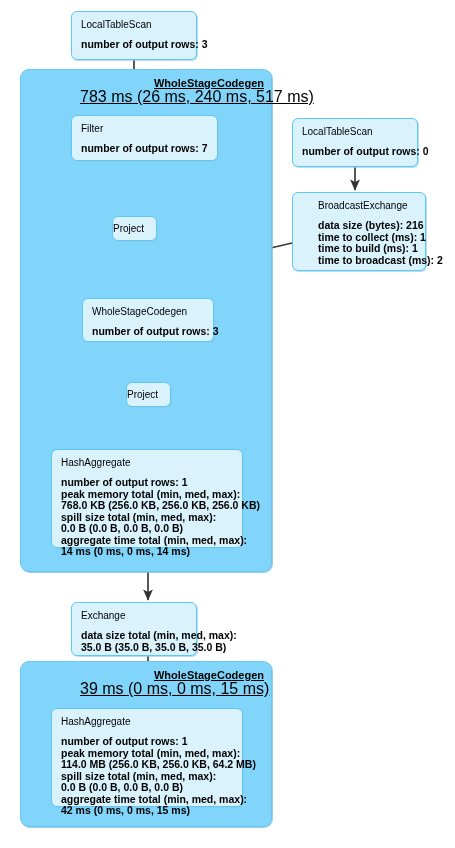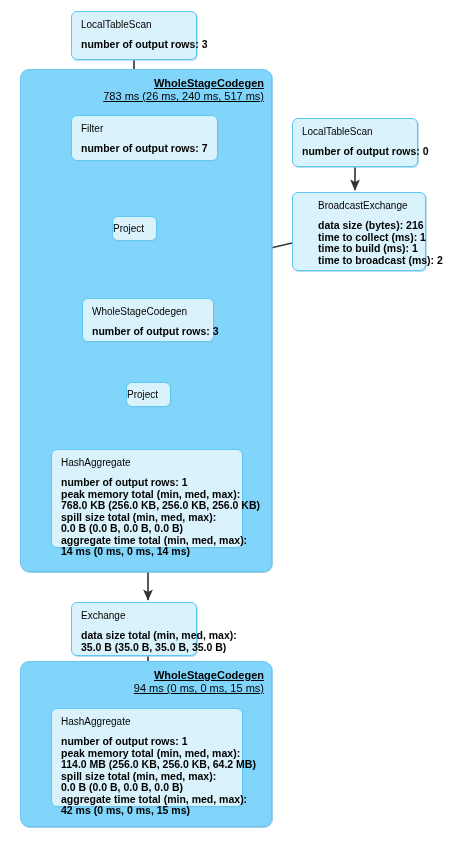--- a/index.html
+++ b/index.html
@@ -36,21 +36,21 @@
     line-height: 13px;
     white-space: nowrap;
     text-decoration: underline;
   }
   .cluster-label .ttl {
     font-size: 11px;
     font-weight: bold;
     display: block;
   }
   .cluster-label .sub {
-    font-size: 11px;
+    font-size: 16px;
     font-weight: normal;
     display: block;
   }
   
   .node {
     position: absolute;
     background: #D9F2FC;
     border: 1px solid #5BC8F5;
     border-radius: 6px;
     box-sizing: border-box;
@@ -120,21 +120,21 @@
 
   <div class="cluster" style="left:20px; top:69px; width:252px; height:503px;"></div>
   <div class="cluster-label" style="left:80px; top:77px; width:184px;">
     <span class="ttl">WholeStageCodegen</span>
     <span class="sub">783 ms (26 ms, 240 ms, 517 ms)</span>
   </div>
 
   <div class="cluster" style="left:20px; top:661px; width:252px; height:166px;"></div>
   <div class="cluster-label" style="left:80px; top:669px; width:184px;">
     <span class="ttl">WholeStageCodegen</span>
-    <span class="sub">94 ms (0 ms, 0 ms, 15 ms)</span>
+    <span class="sub">39 ms (0 ms, 0 ms, 15 ms)</span>
   </div>
 
   <div class="node" style="left:71px; top:11px; width:126px; height:49px;">
     <span class="title">LocalTableScan</span>
     <span class="metrics">number of output rows: 3</span>
   </div>
 
   <div class="node" style="left:71px; top:115px; width:147px; height:46px;">
     <span class="title">Filter</span>
     <span class="metrics">number of output rows: 7</span>

